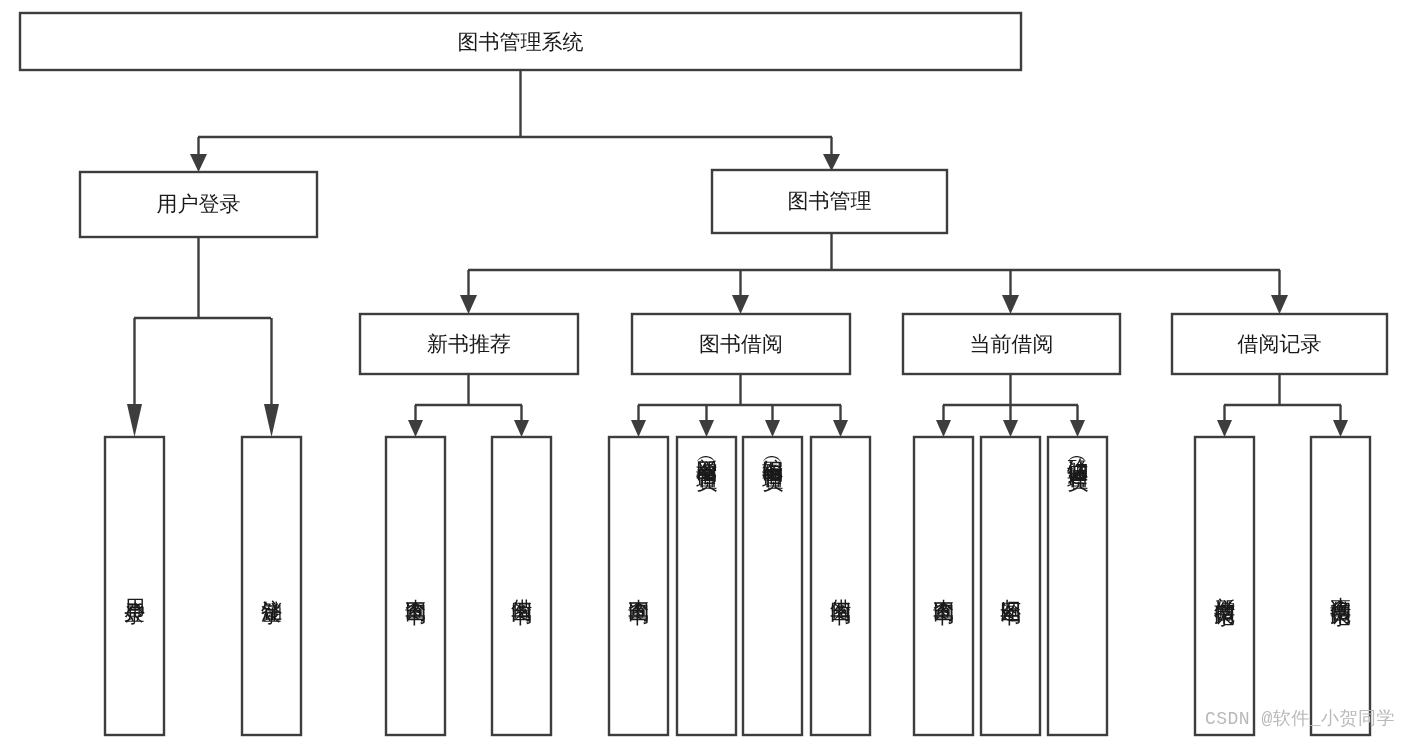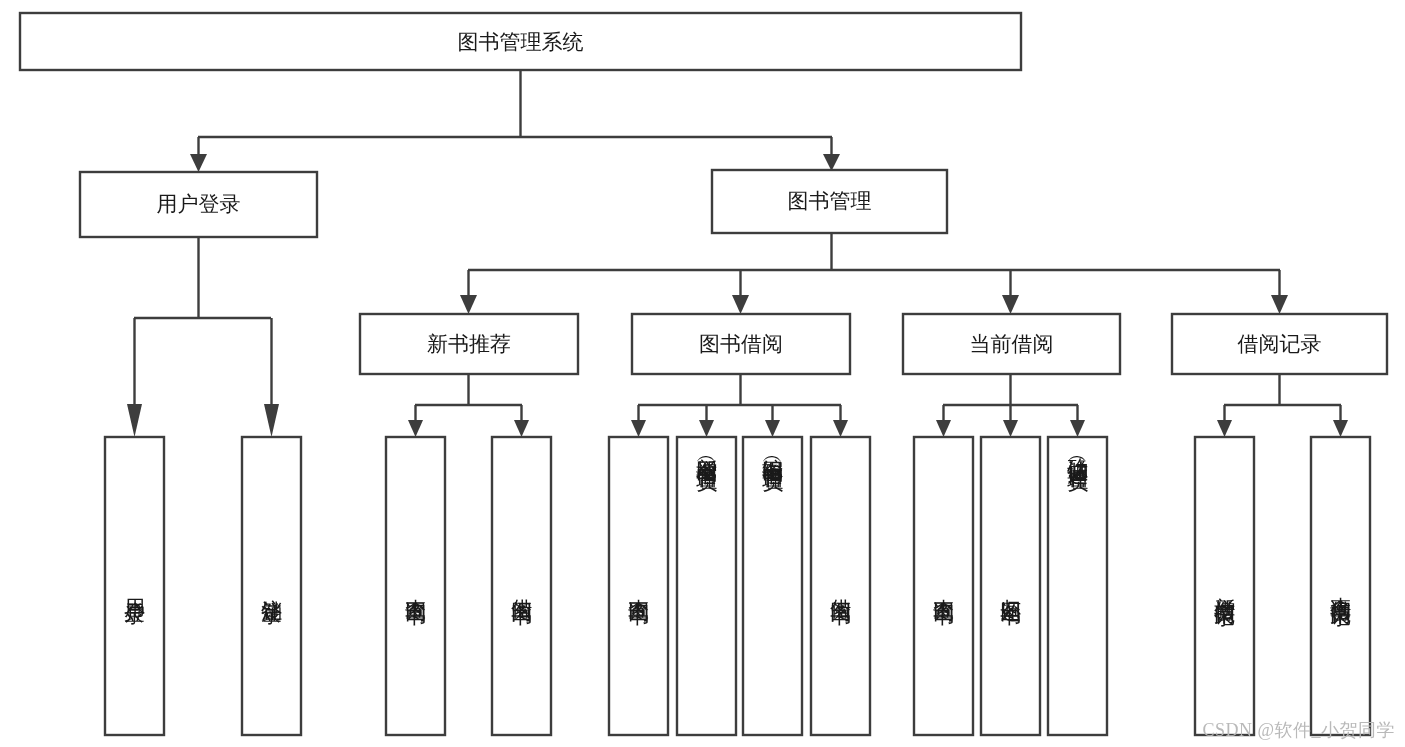--- a/index.html
+++ b/index.html
@@ -61,22 +61,22 @@
     font-family: "Liberation Sans", "DejaVu Sans", sans-serif;
     font-size: 21px;
     line-height: 1.08;
     letter-spacing: 2px;
     color: #1a1a1a;
     white-space: nowrap;
   }
   #watermark {
     position: absolute;
     right: 10px;
-    bottom: 5px;
-    font-family: Liberation Serif, serif;
+    bottom: 17px;
+    font-family: Liberation Mono, monospace;
     font-size: 18px;
     color: #b9b9b9;
     letter-spacing: 0.5px;
     white-space: nowrap;
     text-align: right;
   }
 </style>
 </head>
 <body>
 

